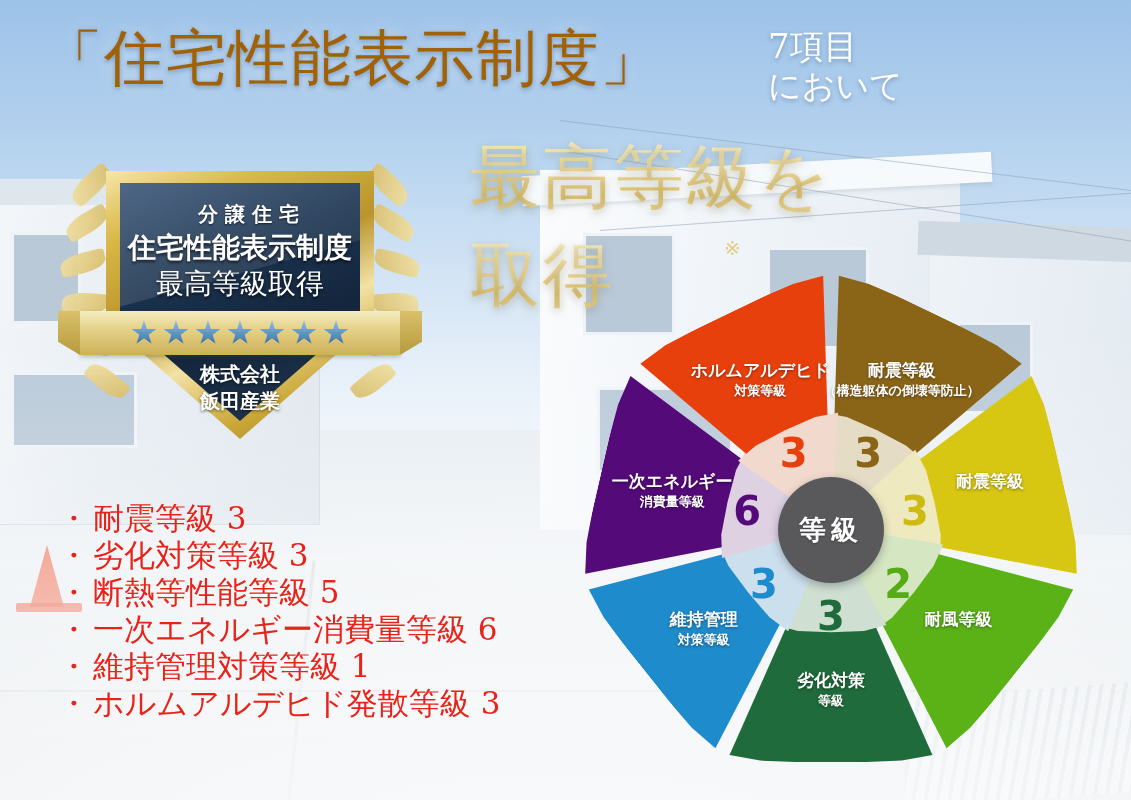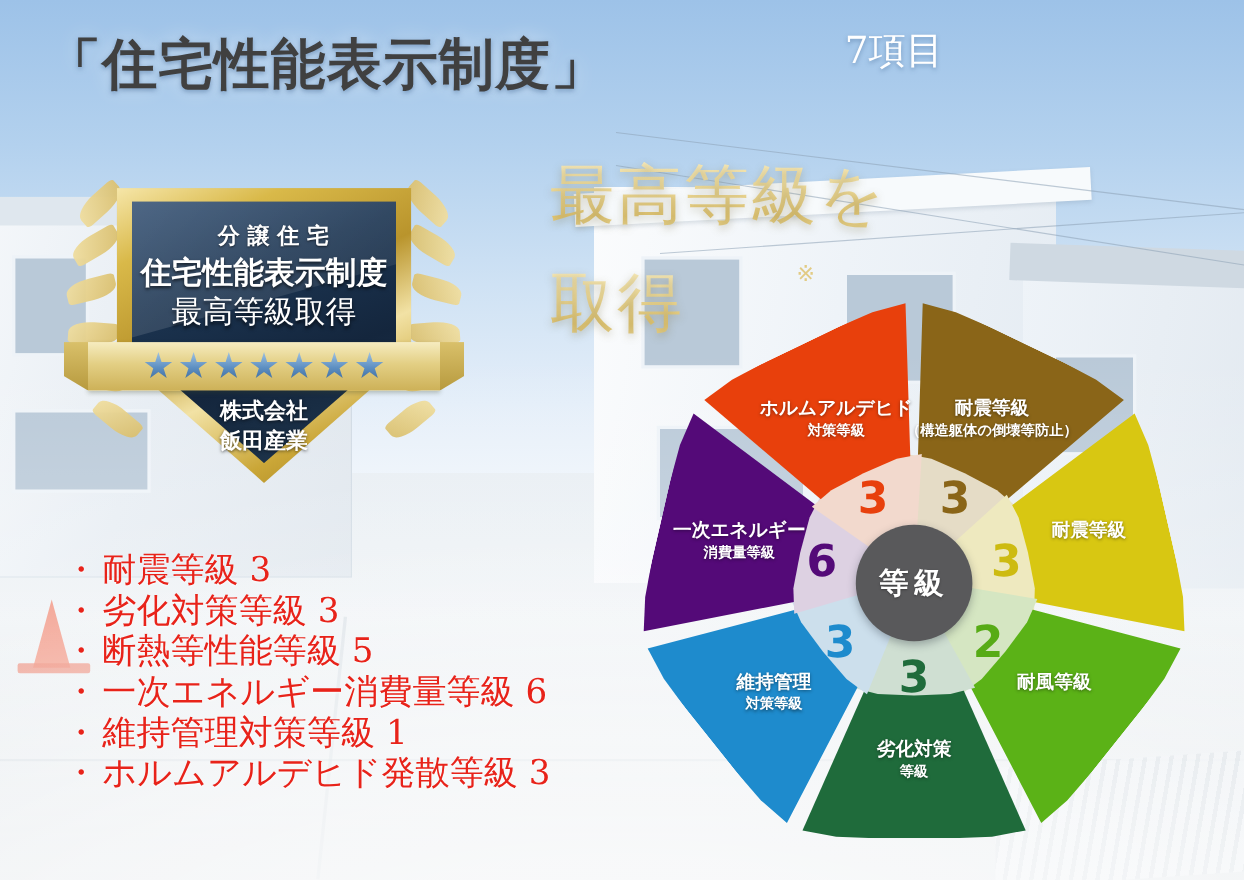--- a/index.html
+++ b/index.html
@@ -41,41 +41,40 @@
   .cone-b{position:absolute;left:16px;top:603px;width:66px;height:9px;background:#e9705a;opacity:.8;border-radius:2px;}
   
   .wash{position:absolute;inset:0;background:
         radial-gradient(120% 80% at 50% 120%, rgba(255,255,255,.82) 0%, rgba(255,255,255,.45) 45%, rgba(255,255,255,0) 75%),
         linear-gradient(180deg, rgba(255,255,255,0) 40%, rgba(255,255,255,.55) 100%);}
 
   
   #headline{position:absolute;left:42px;top:10px;width:900px;height:110px;}
   .h-main{
     font-family:"DejaVu Serif","Liberation Serif",serif;
-    font-size:50px;line-height:96px;color:#404040;font-weight:700;
+    font-size:61px;line-height:96px;color:#a16207;font-weight:400;
     letter-spacing:1px;
     text-shadow:0 2px 5px rgba(70,105,150,.55),0 0 18px rgba(255,255,255,.5);
     white-space:nowrap;
   }
   .h-side{position:absolute;left:726px;top:16px;width:170px;
     font-family:"DejaVu Serif","Liberation Serif",serif;color:#ffffff;}
   .h-side .l1{font-size:34px;line-height:40px;text-shadow:0 2px 4px rgba(70,105,150,.5);}
   .h-side .l2{font-size:33px;line-height:40px;text-shadow:0 2px 4px rgba(70,105,150,.5);}
 
   
   #goldline{position:absolute;left:470px;top:128px;width:470px;}
   .g-row{
     font-family:"DejaVu Serif","Liberation Serif",serif;
-    font-size:59px;line-height:98px;font-weight:400;letter-spacing:2px;
+    font-size:70px;line-height:98px;font-weight:400;letter-spacing:2px;
     color:#f0e1a8;
     background:linear-gradient(180deg,#fdf6d8 0%,#f2dfa0 40%,#e3c774 70%,#f4e8b6 100%);
     -webkit-background-clip:text;background-clip:text;-webkit-text-fill-color:transparent;
     text-shadow:0 3px 8px rgba(120,110,60,.35);
     white-space:nowrap;
-    margin-left:30px;
   }
   .g-note{position:absolute;left:254px;top:108px;font-size:20px;color:#e2cb84;}
 
   
   #badge{position:absolute;left:70px;top:163px;width:340px;height:300px;}
   .laurel{position:absolute;top:6px;width:74px;height:250px;}
   .laurel.l{left:-4px;}
   .laurel.r{right:-4px;transform:scaleX(-1);}
   .leaf{position:absolute;width:46px;height:20px;border-radius:50% 12% 50% 12%;
         background:linear-gradient(120deg,#f1e0a4,#d8bd6b);opacity:.95;}
@@ -192,20 +191,21 @@
   <div class="cone"></div>
   <div class="cone-b"></div>
 
   <div class="wash"></div>
 </div>
 
 <div id="headline">
   <div class="h-main">「住宅性能表示制度」</div>
   <div class="h-side">
     <div class="l1">7項目</div>
+    <div class="l2">において</div>
   </div>
 </div>
 
 <div id="goldline">
   <div class="g-row">最高等級を</div>
   <div class="g-row">取得</div>
   <div class="g-note">※</div>
 </div>
 
 <div id="badge">

